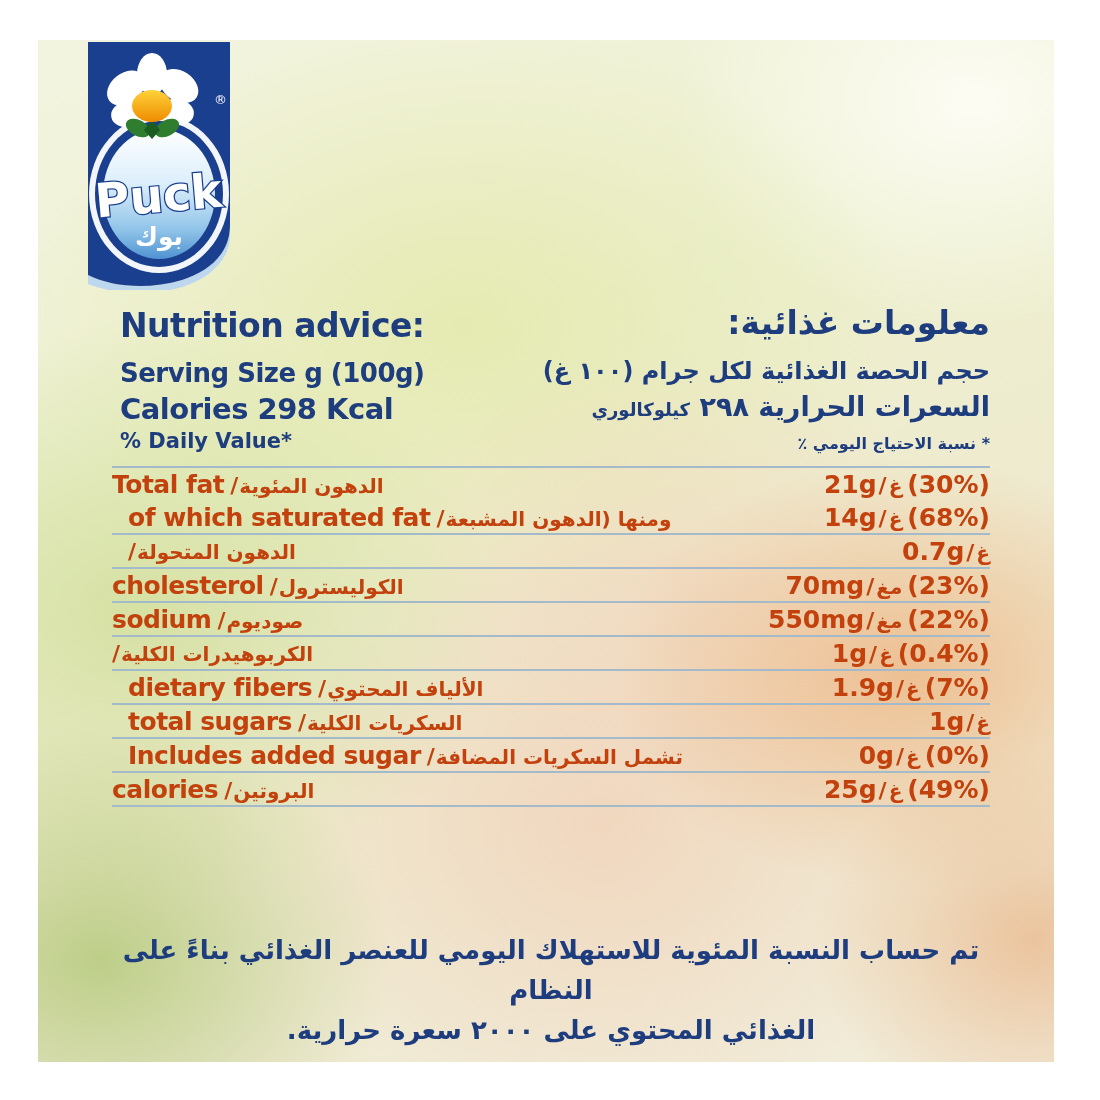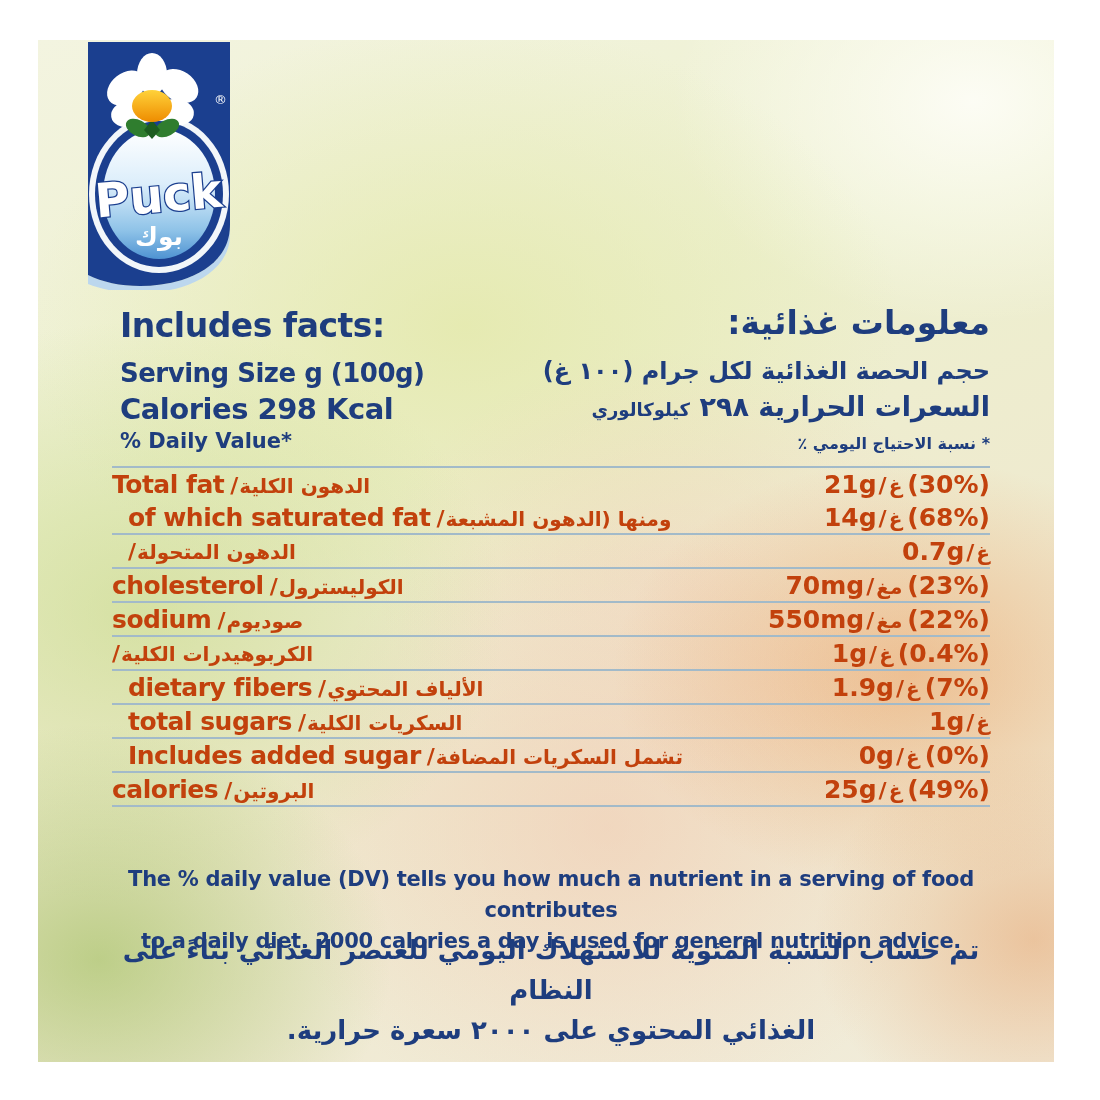--- a/index.html
+++ b/index.html
@@ -100,41 +100,41 @@
       <ellipse cx="79" cy="86" rx="13" ry="8" fill="#2f7d2e" transform="rotate(-28 79 86)"></ellipse>
       <path d="M64 78 L72 88 L64 97 L56 88 Z" fill="#1d5c20"></path>
       <ellipse cx="64" cy="64" rx="20" ry="16" fill="url(#flowergrad)"></ellipse>
     </g>
     <text x="126" y="62" font-size="13" fill="#ffffff">®</text>
 
     <text x="71" y="170" text-anchor="middle" font-size="47" font-weight="bold" fill="#ffffff" stroke="#1b3f8f" stroke-width="2.5" paint-order="stroke" transform="rotate(-5 71 160)">Puck</text>
     <text x="71" y="203" text-anchor="middle" font-size="25" font-weight="bold" fill="#ffffff">بوك</text>
   </svg>
 
-  <div class="abs navy b title-en">Includes facts:</div>
+  <div class="abs navy b title-en">Nutrition advice:</div>
   <div class="abs navy b title-ar rtl">معلومات غذائية:</div>
 
   <div class="abs navy b serving-en">Serving Size g (100g)</div>
   <div class="abs navy b serving-ar rtl">حجم الحصة الغذائية لكل جرام (١٠٠ غ)</div>
 
   <div class="abs navy b cal-en">Calories 298 Kcal</div>
   <div class="abs navy b cal-ar rtl">
     <span>السعرات الحرارية ٢٩٨</span>
     <span class="unit">كيلوكالوري</span>
   </div>
 
   <div class="abs navy b dv-en">% Daily Value*</div>
   <div class="abs navy b dv-ar rtl">* نسبة الاحتياج اليومي ٪</div>
 
   <div class="ntable">
     <div class="row noline">
       <div class="lbl">
         <span class="lbl-en">Total fat</span>
         <span class="lbl-slash">/</span>
-        <span class="lbl-ar rtl">الدهون الكلية</span>
+        <span class="lbl-ar rtl">الدهون المئوية</span>
       </div>
       <div class="val">
         <span class="val-num">21g</span>
         <span class="val-slash">/</span>
         <span class="val-unit rtl">غ</span>
         <span class="val-pct">(30%)</span>
       </div>
     </div>
 
     <div class="row indent">
@@ -255,21 +255,17 @@
       </div>
       <div class="val">
         <span class="val-num">25g</span>
         <span class="val-slash">/</span>
         <span class="val-unit rtl">غ</span>
         <span class="val-pct">(49%)</span>
       </div>
     </div>
   </div>
 
-  <div class="abs navy b foot-en">
-    <div>The % daily value (DV) tells you how much a nutrient in a serving of food contributes</div>
-    <div>to a daily diet. 2000 calories a day is used for general nutrition advice.</div>
-  </div>
   <div class="abs navy b foot-ar rtl">
     <div>تم حساب النسبة المئوية للاستهلاك اليومي للعنصر الغذائي بناءً على النظام</div>
     <div>الغذائي المحتوي على ٢٠٠٠ سعرة حرارية.</div>
   </div>
 </div>
 
 </body></html>

